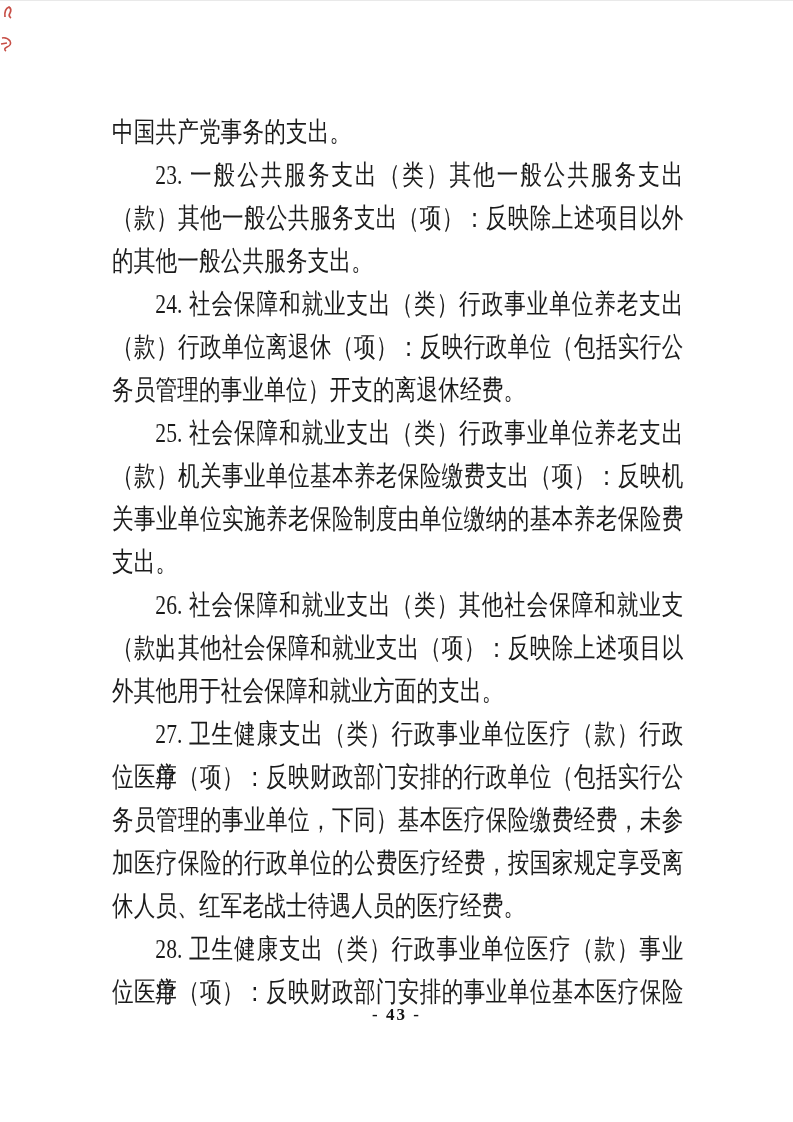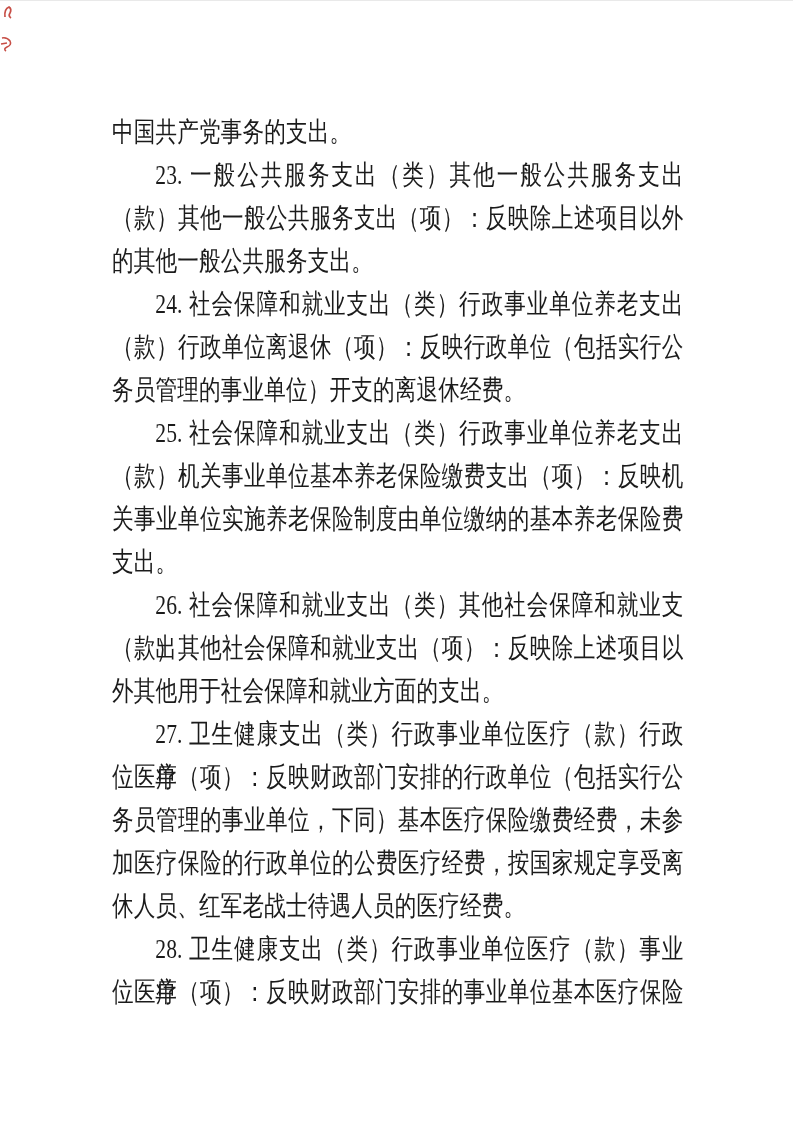--- a/index.html
+++ b/index.html
@@ -90,14 +90,15 @@
       <div class="line">外其他用于社会保障和就业方面的支出。</div>
       <div class="line indent just">27. 卫生健康支出（类）行政事业单位医疗（款）行政单</div>
       <div class="line just">位医疗（项）：反映财政部门安排的行政单位（包括实行公</div>
       <div class="line just">务员管理的事业单位，下同）基本医疗保险缴费经费，未参</div>
       <div class="line just">加医疗保险的行政单位的公费医疗经费，按国家规定享受离</div>
       <div class="line">休人员、红军老战士待遇人员的医疗经费。</div>
       <div class="line indent just">28. 卫生健康支出（类）行政事业单位医疗（款）事业单</div>
       <div class="line just">位医疗（项）：反映财政部门安排的事业单位基本医疗保险</div>
     </div>
 
+  <div class="page-num">- 43 -</div>
 
 </div>
 
 </body></html>

